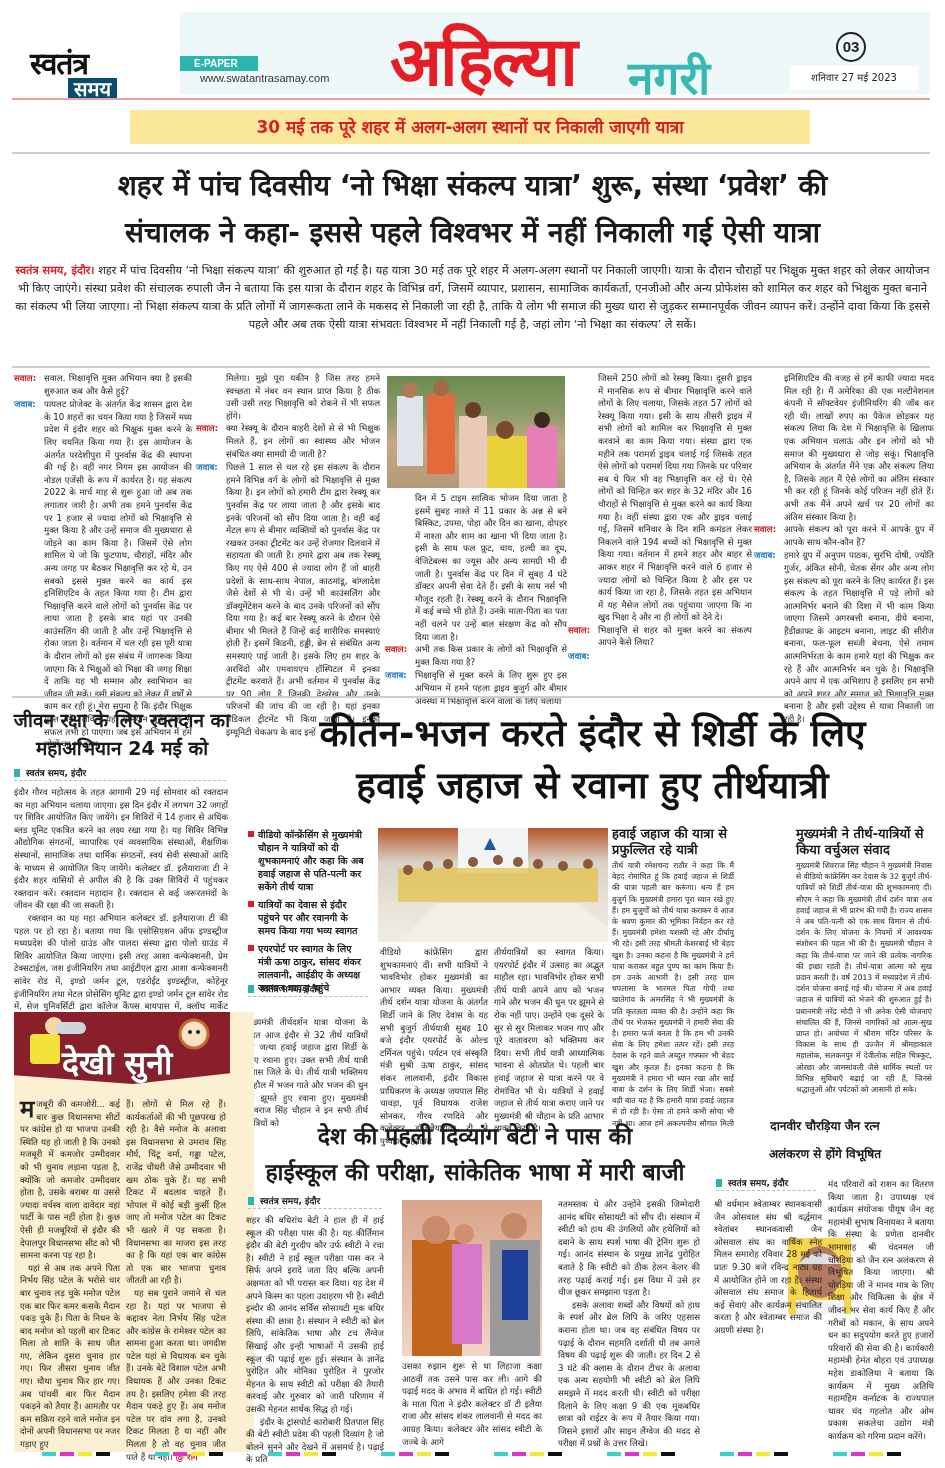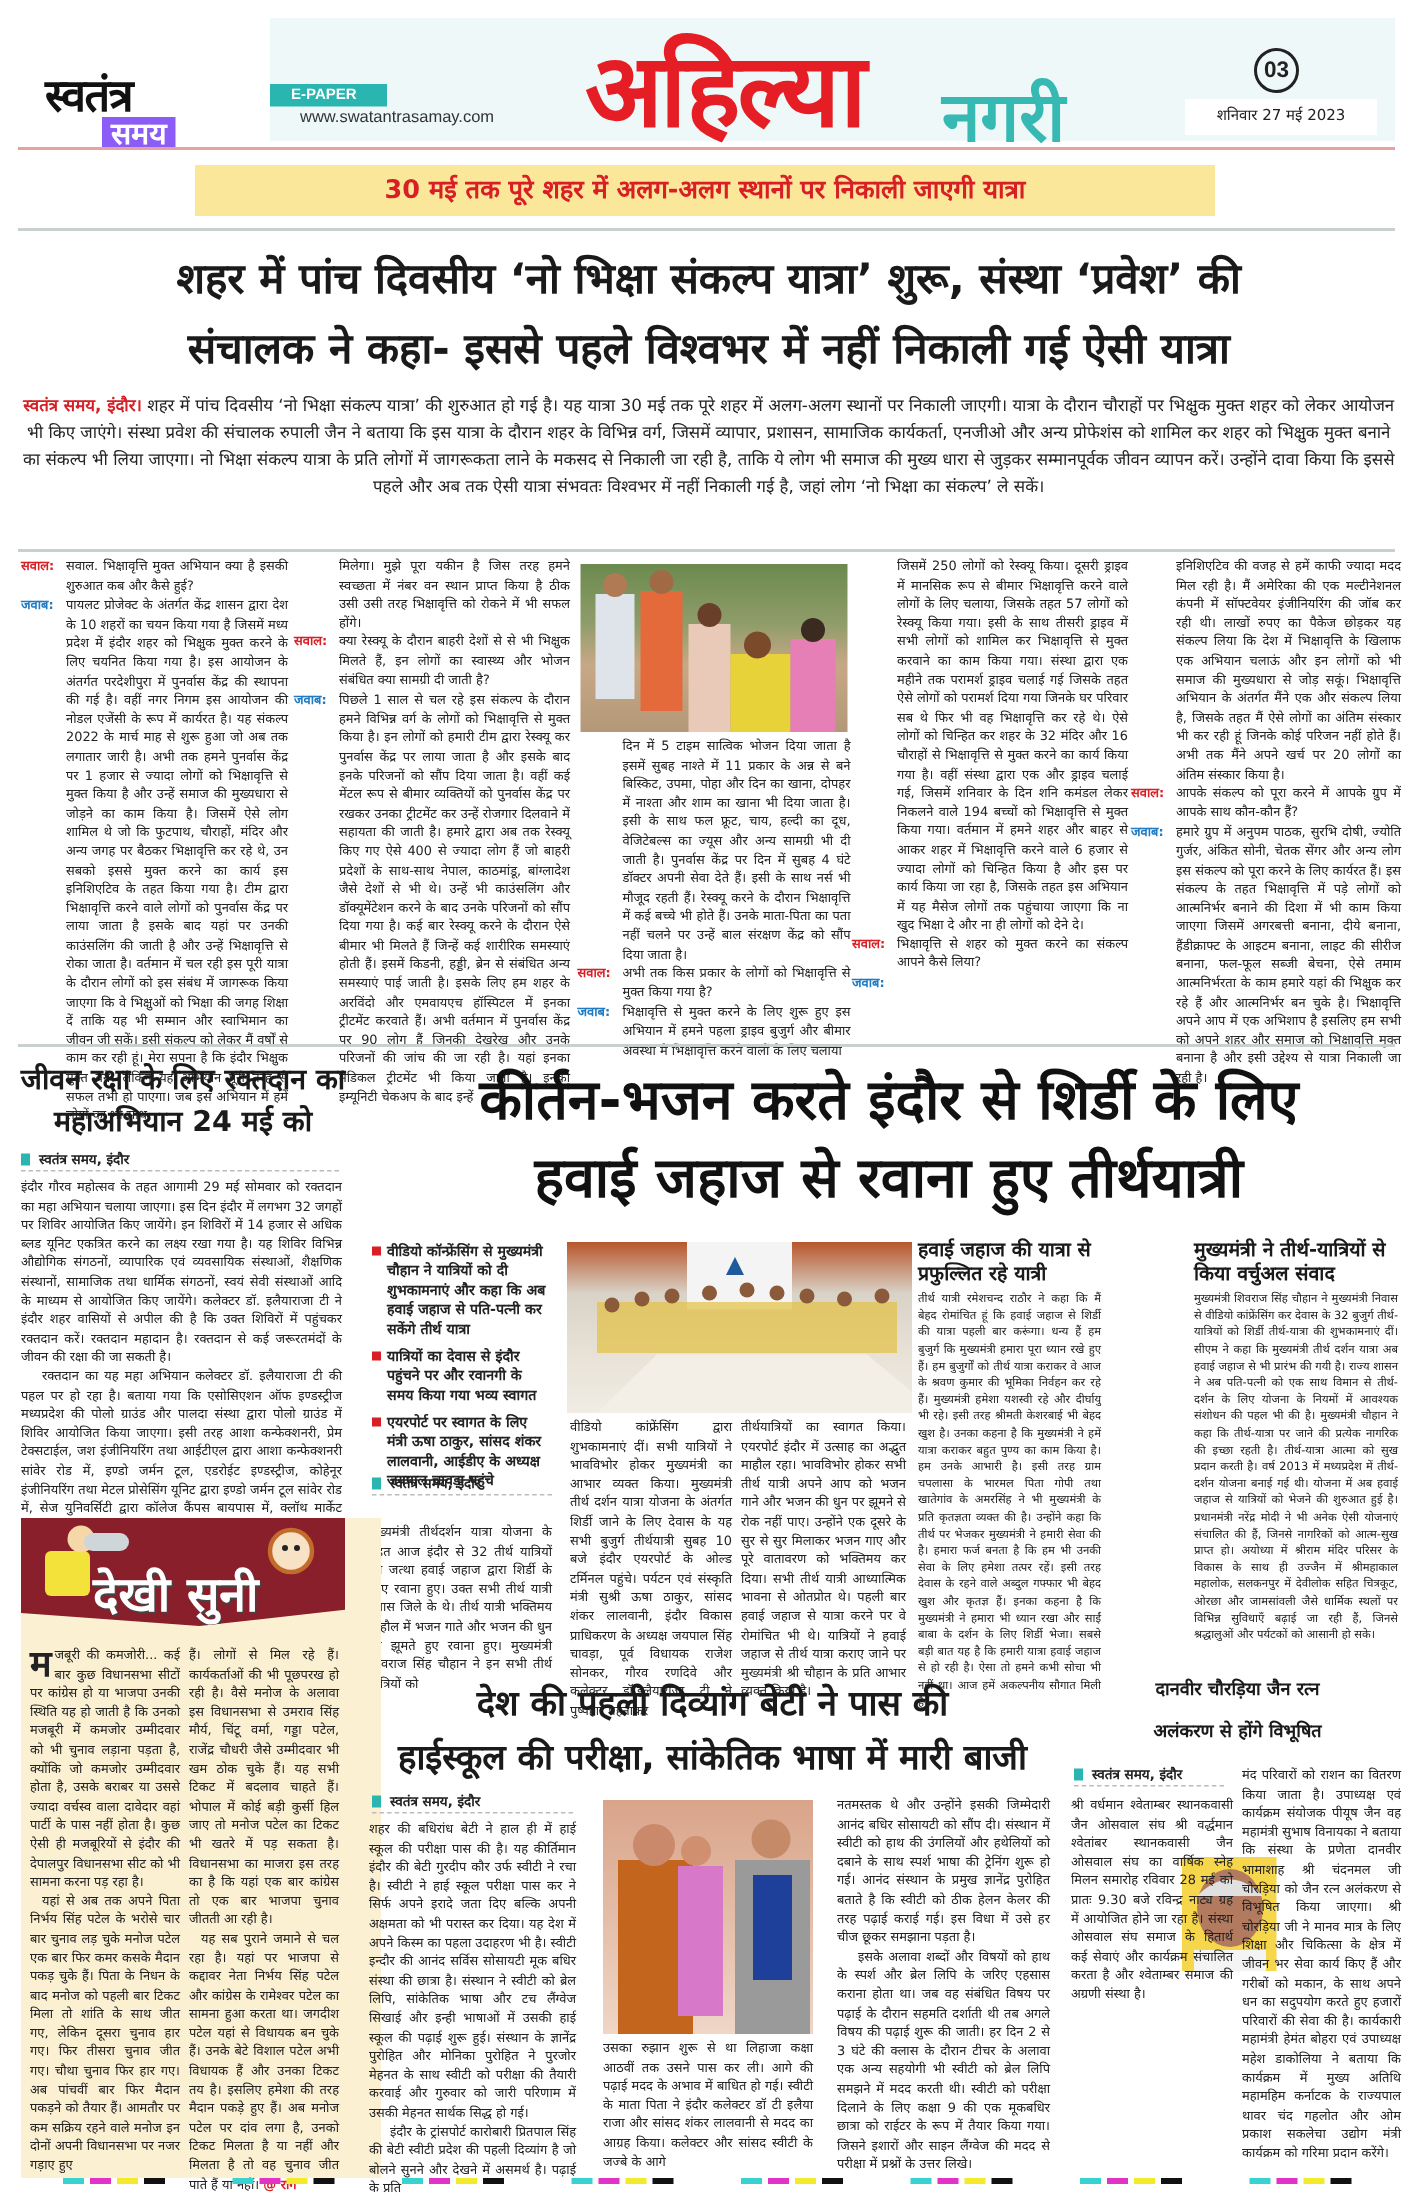--- a/index.html
+++ b/index.html
@@ -4,21 +4,21 @@
 <style>
   * { box-sizing: border-box; margin: 0; padding: 0; }
   html, body { width: 945px; height: 1468px; background: #ffffff; overflow: hidden; }
   body { font-family: "DejaVu Sans", "Liberation Sans", sans-serif; color: #222; position: relative; }
   .abs { position: absolute; }
 
   
   #masthead { left: 0; top: 0; width: 871px; height: 100px; }
   .mast-bg { position: absolute; left: 180px; top: 12px; width: 750px; height: 82px; background: #eef8f8; }
   .logo-svatantra { position: absolute; left: 30px; top: 42px; font-size: 30px; font-weight: bold; color: #111; letter-spacing: -1px; font-family: "DejaVu Serif", serif; }
-  .logo-samay { position: absolute; left: 68px; top: 78px; background: #8b5cf6; color: #fff; font-size: 20px; font-weight: bold; padding: 0 6px; height: 22px; line-height: 22px; }
+  .logo-samay { position: absolute; left: 68px; top: 78px; background: #0c4a6e; color: #fff; font-size: 20px; font-weight: bold; padding: 0 6px; height: 22px; line-height: 22px; }
   .epaper-badge { position: absolute; left: 180px; top: 56px; background: #2bb5b0; color: #fff; font-size: 10px; font-weight: bold; padding: 2px 20px 2px 14px; font-family: "Liberation Sans", sans-serif; }
   .site-url { position: absolute; left: 200px; top: 72px; font-size: 11px; color: #333; font-family: "Liberation Sans", sans-serif; }
   .title-ahilya { position: absolute; left: 390px; top: 22px; font-size: 68px; font-weight: bold; color: #e51e25; line-height: 80px; letter-spacing: -2px; }
   .title-nagri { position: absolute; left: 628px; top: 50px; font-size: 46px; font-weight: bold; color: #36b8b3; line-height: 56px; }
   .page-num { position: absolute; left: 836px; top: 32px; width: 30px; height: 30px; border: 2px solid #222; border-radius: 50%; text-align: center; line-height: 26px; font-size: 15px; font-weight: bold; font-family: "Liberation Sans", sans-serif; }
   .date-box { position: absolute; left: 790px; top: 66px; width: 128px; height: 24px; background: #fff; font-size: 10px; color: #222; text-align: center; line-height: 24px; }
   .mast-rule { position: absolute; left: 12px; top: 98px; width: 918px; height: 2px; background: #e8a0a0; }
 
   
   .kicker { position: absolute; left: 130px; top: 110px; width: 680px; height: 34px; background: #fbe79a; color: #d81f26; font-size: 17px; font-weight: bold; text-align: center; line-height: 34px; }

